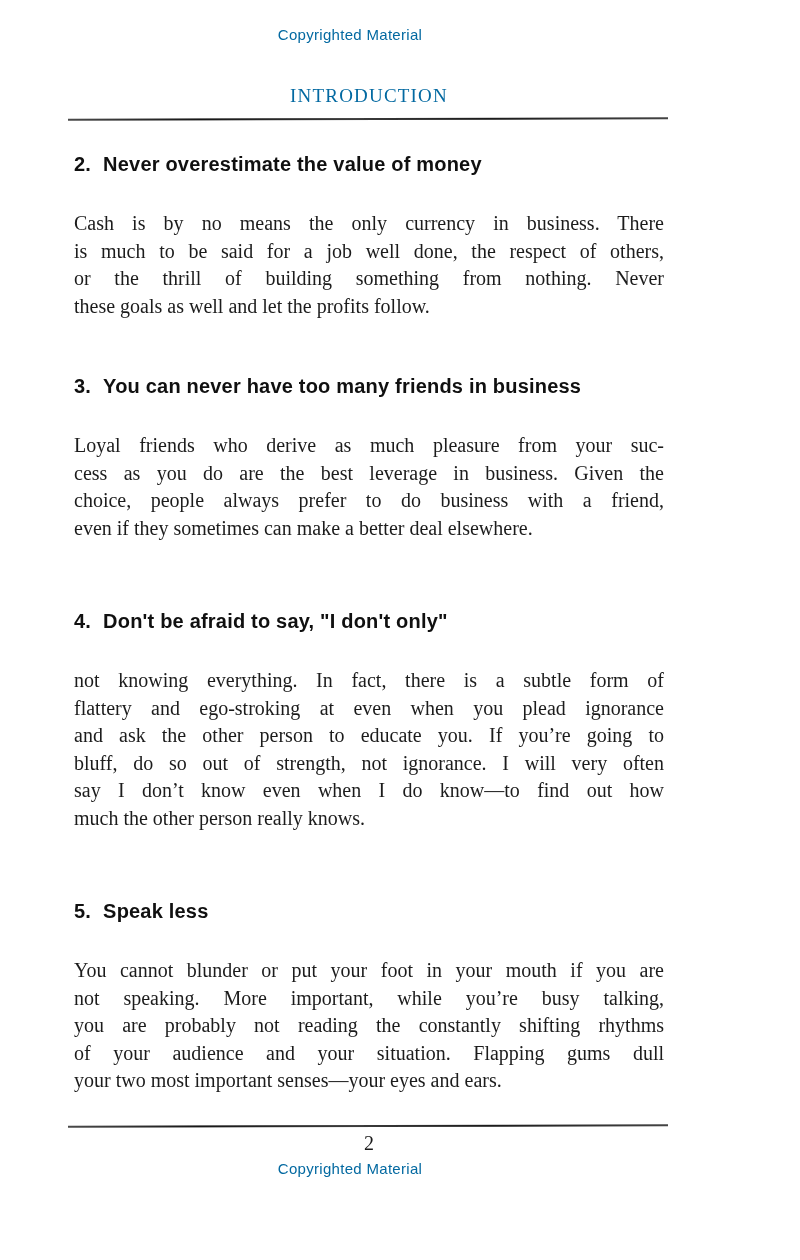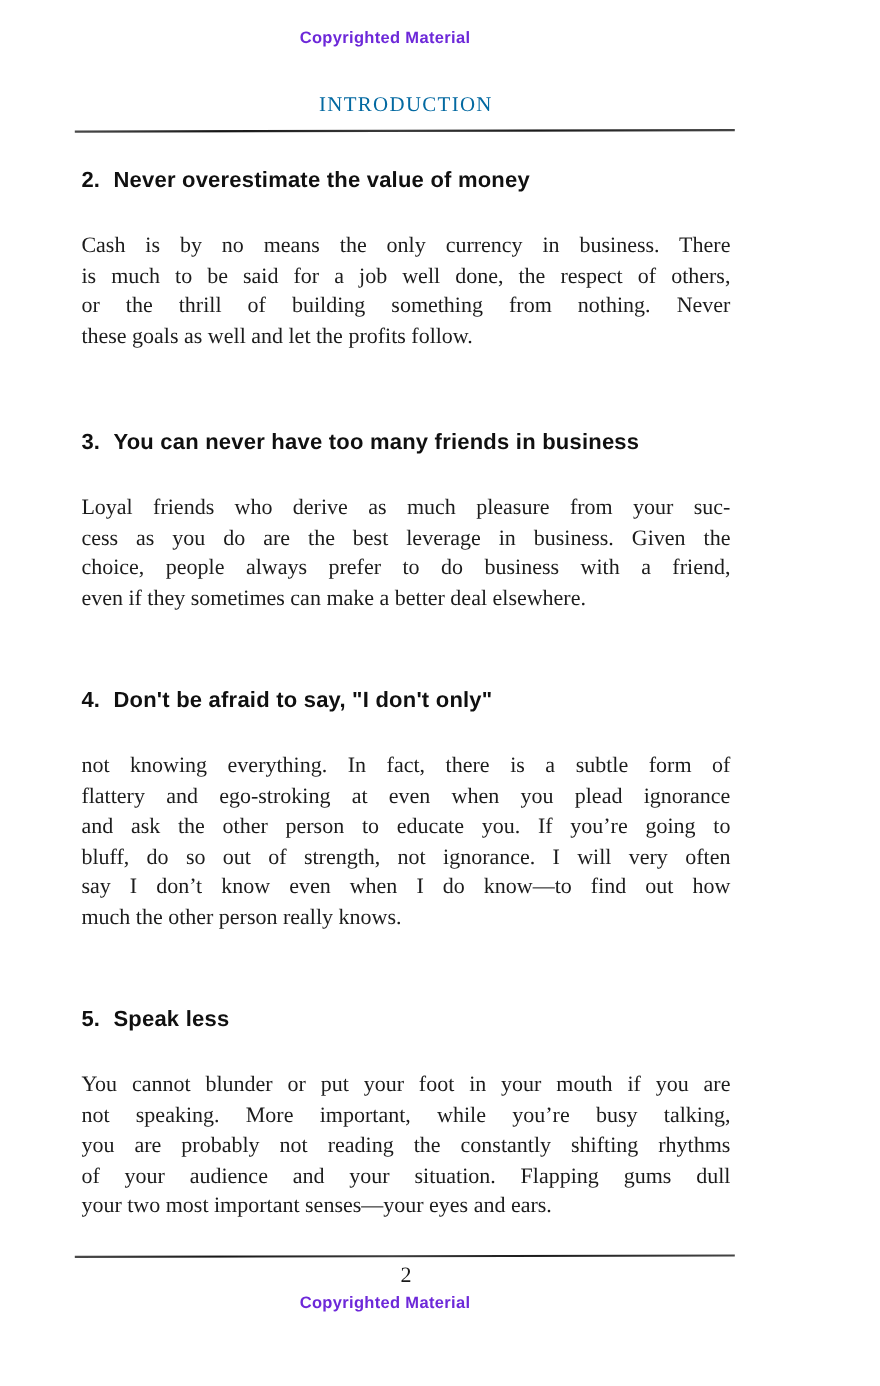--- a/index.html
+++ b/index.html
@@ -14,24 +14,24 @@
   }
   .page {
     position: relative;
     width: 800px;
     height: 1260px;
   }
   .copyright {
     width: 700px;
     text-align: center;
     font-family: "Liberation Sans", sans-serif;
-    font-weight: 700;
+    font-weight: 400;
     font-size: 15px;
     letter-spacing: 0.3px;
-    color: #6d28d9;
+    color: #0369a1;
   }
   .copyright.top { padding-top: 26px; }
   .copyright.bottom { margin-top: 5px; }
   .content {
     margin-left: 74px;
     width: 590px;
   }
   .running-head {
     margin-top: 42px;
     text-align: center;
@@ -55,21 +55,21 @@
     font-size: 20px;
     letter-spacing: 0.2px;
     color: #101010;
     white-space: nowrap;
   }
   .section-heading .num { display: inline-block; margin-right: 12px; }
   .sec-0 .section-heading { margin-top: 33px; }
   .sec-1 .section-heading,
   .sec-2 .section-heading,
   .sec-3 .section-heading { margin-top: 68px; }
-  .sec-1 .section-heading { margin-top: 71px; }
+  .sec-1 .section-heading { margin-top: 55px; }
   .para { margin-top: 34px; }
   .para .line {
     font-family: "Liberation Serif", serif;
     font-size: 20px;
     line-height: 27.5px;
     color: #1c1c1c;
     text-align: justify;
     text-align-last: justify;
   }
   .para .line.last { text-align-last: left; }

